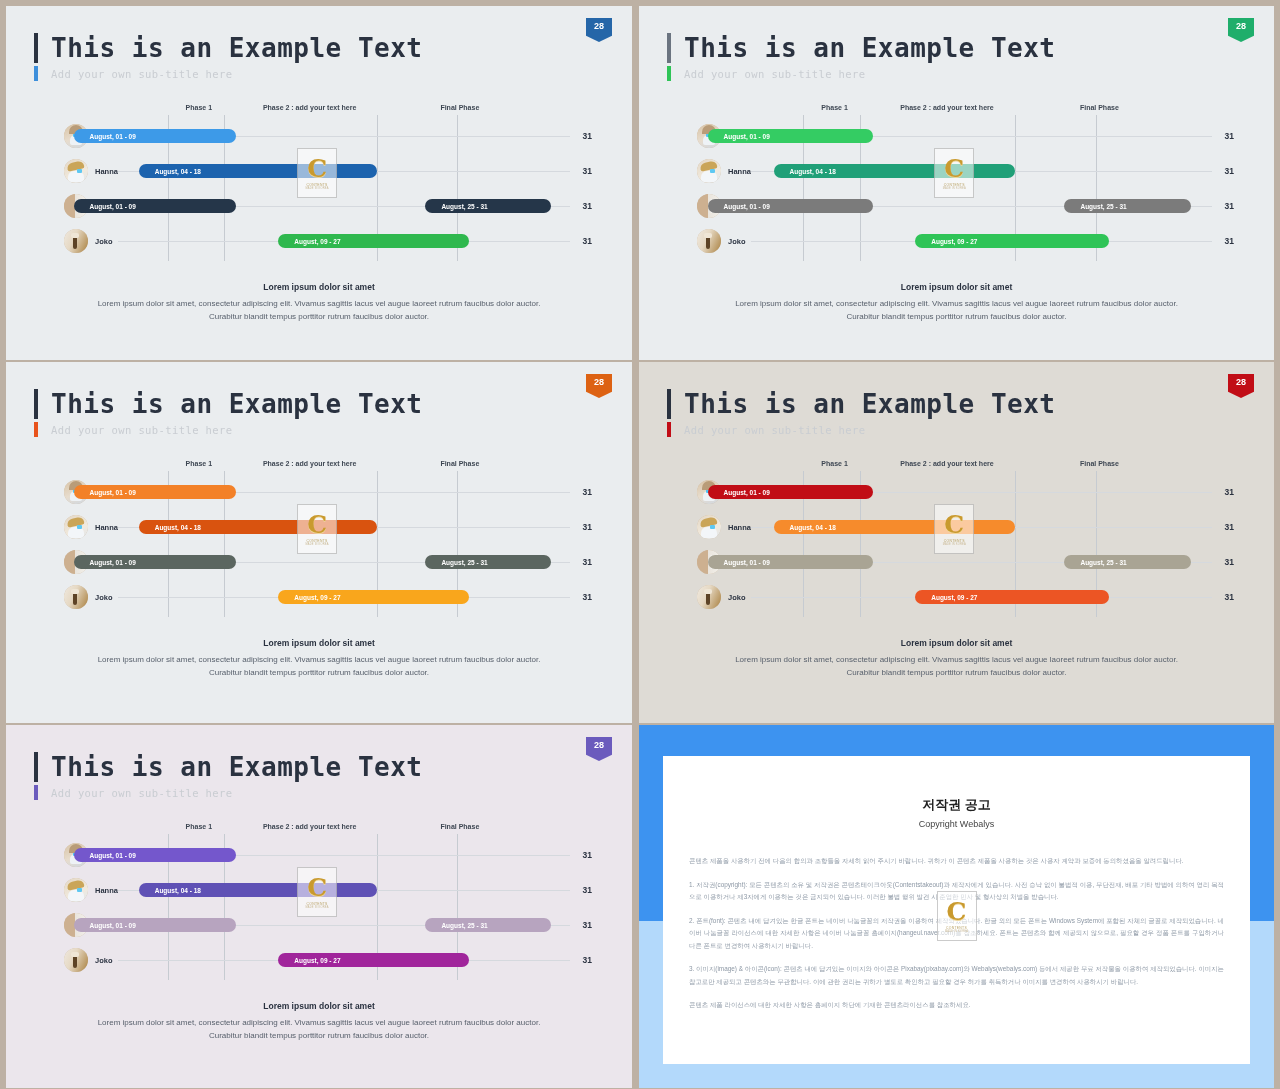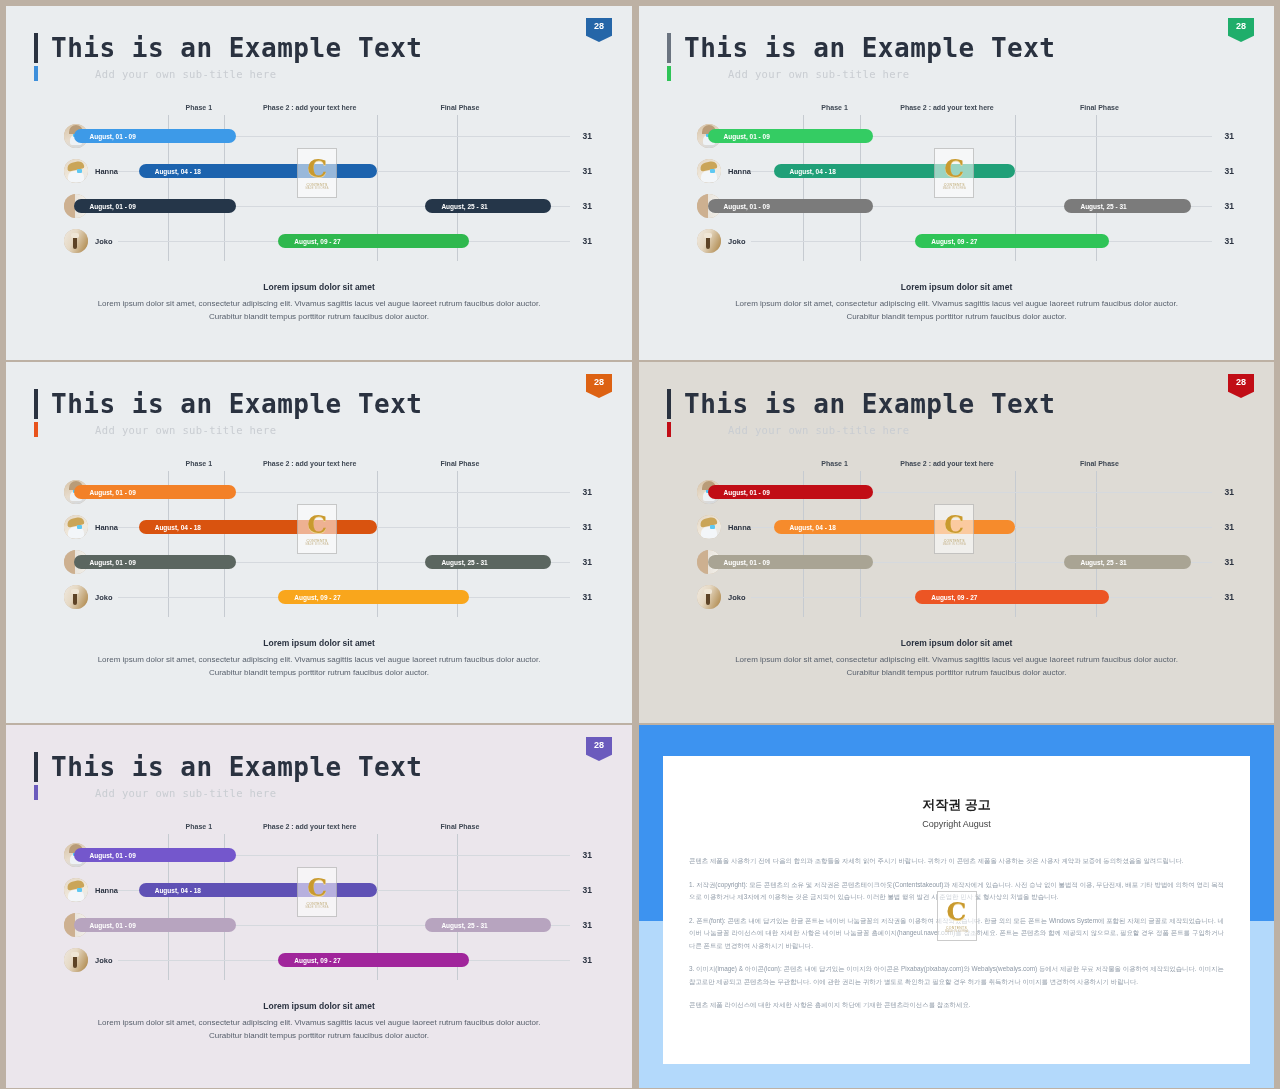--- a/index.html
+++ b/index.html
@@ -36,21 +36,21 @@
 
   
   .title-wrap { position: absolute; left: 28px; top: 27px; }
   .title-row { display: flex; align-items: flex-start; }
   .tbar { width: 4px; height: 30px; background: #2a3240; margin-right: 13px; }
   .title {
     font-family: "DejaVu Sans Mono", monospace;
     font-size: 26px; font-weight: bold; letter-spacing: 0.5px;
     color: #2a3240; line-height: 30px; white-space: nowrap;
   }
-  .sub-row { display: flex; align-items: center; margin-top: 3px; gap: 44px; }
+  .sub-row { display: flex; align-items: center; margin-top: 3px; }
   .sbar { width: 4px; height: 15px; margin-right: 13px; }
   .subtitle {
     font-family: "DejaVu Sans Mono", monospace;
     font-size: 10.5px; letter-spacing: 0.4px;
     color: #c9cdd2; white-space: nowrap;
   }
 
   
   .gantt { position: absolute; left: 0; top: 98px; width: 100%; height: 165px; }
   .phase-label {
@@ -623,21 +623,21 @@
       <div class="cap-body">Lorem ipsum dolor sit amet, consectetur adipiscing elit. Vivamus sagittis lacus vel augue laoreet rutrum faucibus dolor auctor.</div>
       <div class="cap-body">Curabitur blandit tempus porttitor rutrum faucibus dolor auctor.</div>
     </div>
   </div>
     </div>
     <div class="cell r b">
   <div class="cslide">
     <div class="topband"></div>
     <div class="ccard">
       <div class="ch1">저작권 공고</div>
-      <div class="ch2">Copyright August</div>
+      <div class="ch2">Copyright Webalys</div>
       <div class="cbody">
         <div class="cp">콘텐츠 제품을 사용하기 전에 다음의 합의과 조항들을 자세히 읽어 주시기 바랍니다. 귀하가 이 콘텐츠 제품을 사용하는 것은 사용자 계약과 보증에 동의하셨음을 알려드립니다.</div>
         <div class="cp">1. 저작권(copyright): 모든 콘텐츠의 소유 및 저작권은 콘텐츠테이크아웃(Contentstakeout)과 제작자에게 있습니다. 사전 승낙 없이 불법적 이용, 무단전재, 배포 기타 방법에 의하여 영리 목적으로 이용하거나 제3자에게 이용하는 것은 금지되어 있습니다. 이러한 불법 행위 발견 시 준엄한 민사 및 형사상의 처벌을 받습니다.</div>
             <div class="cp">2. 폰트(font): 콘텐츠 내에 담겨있는 한글 폰트는 네이버 나눔글꼴의 저작권을 이용하여 제작되었습니다. 한글 외의 모든 폰트는 Windows System에 포함된 자체의 글꼴로 제작되었습니다. 네이버 나눔글꼴 라이선스에 대한 자세한 사항은 네이버 나눔글꼴 홈페이지(hangeul.naver.com)를 참조하세요. 폰트는 콘텐츠와 함께 제공되지 않으므로, 필요할 경우 정품 폰트를 구입하거나 다른 폰트로 변경하여 사용하시기 바랍니다.</div>
             <div class="cp">3. 이미지(image) &amp; 아이콘(icon): 콘텐츠 내에 담겨있는 이미지와 아이콘은 Pixabay(pixabay.com)와 Webalys(webalys.com) 등에서 제공한 무료 저작물을 이용하여 제작되었습니다. 이미지는 참고로만 제공되고 콘텐츠와는 무관합니다. 이에 관한 권리는 귀하가 별도로 확인하고 필요할 경우 허가를 취득하거나 이미지를 변경하여 사용하시기 바랍니다.</div>
         <div class="cp">콘텐츠 제품 라이선스에 대한 자세한 사항은 홈페이지 하단에 기재한 콘텐츠라이선스를 참조하세요.</div>
       </div>
       <div class="wm cwm">
         <div class="c">C</div>
         <div class="t">CONTENTS</div>

